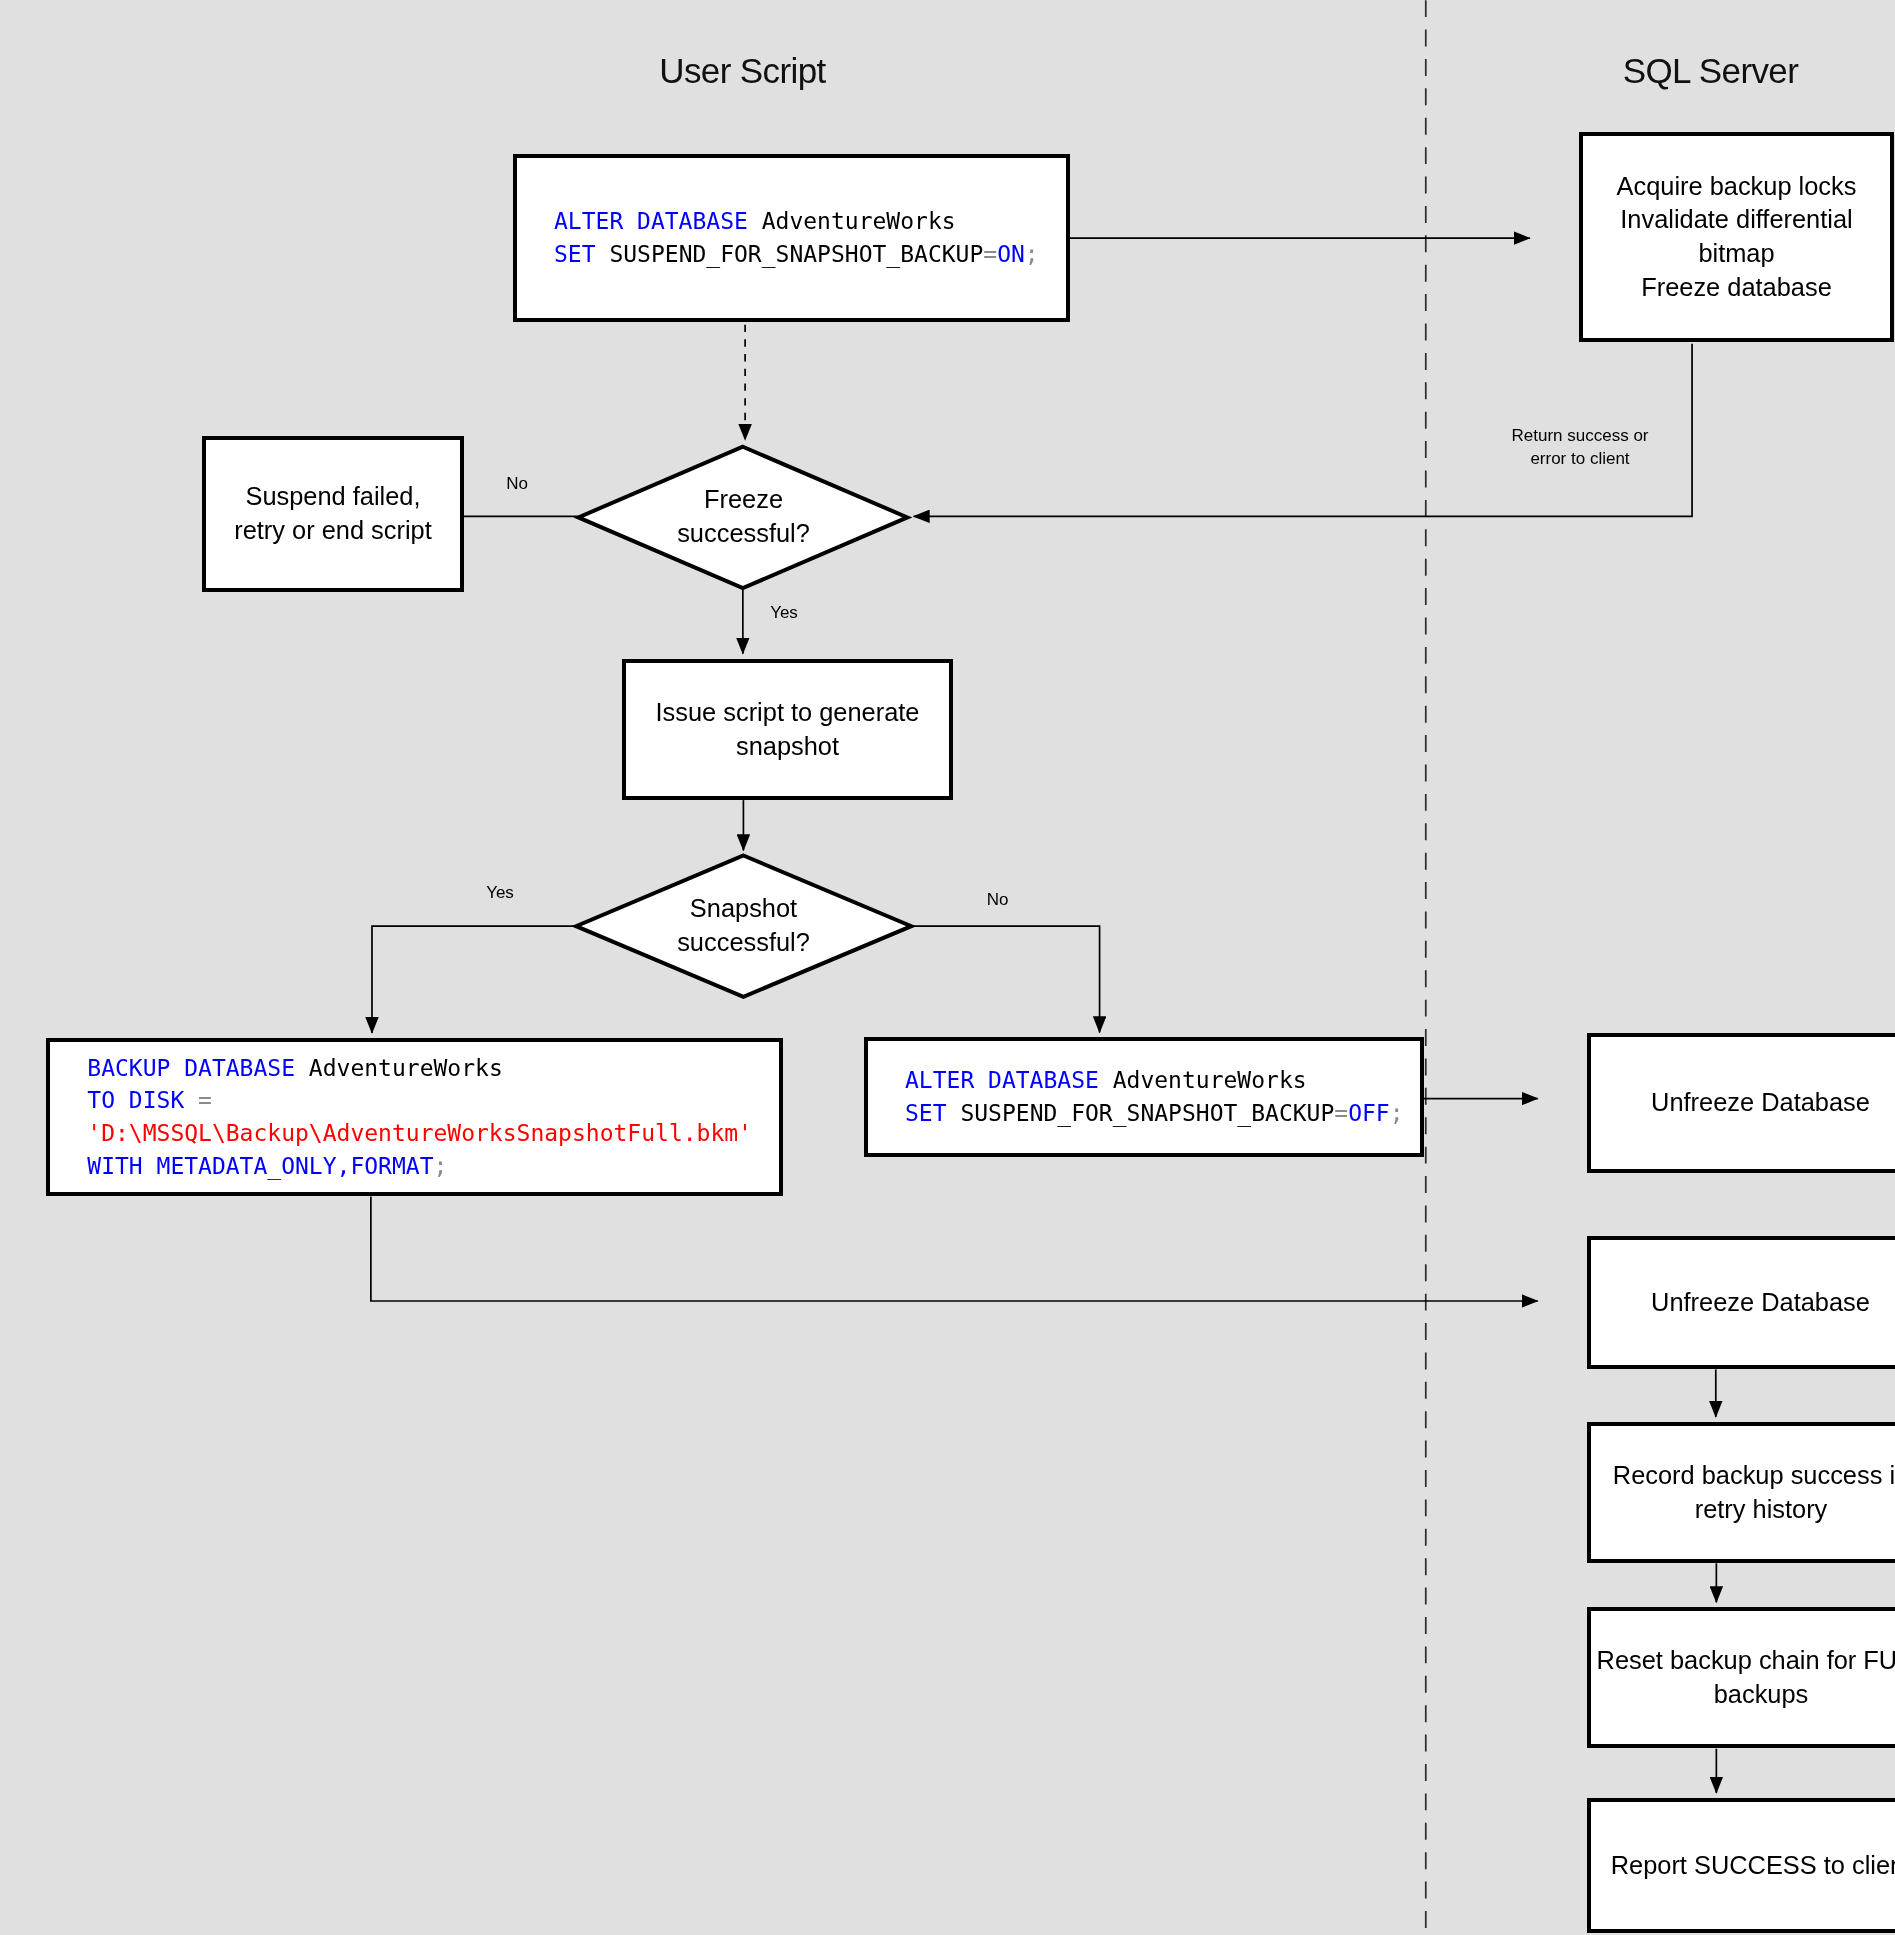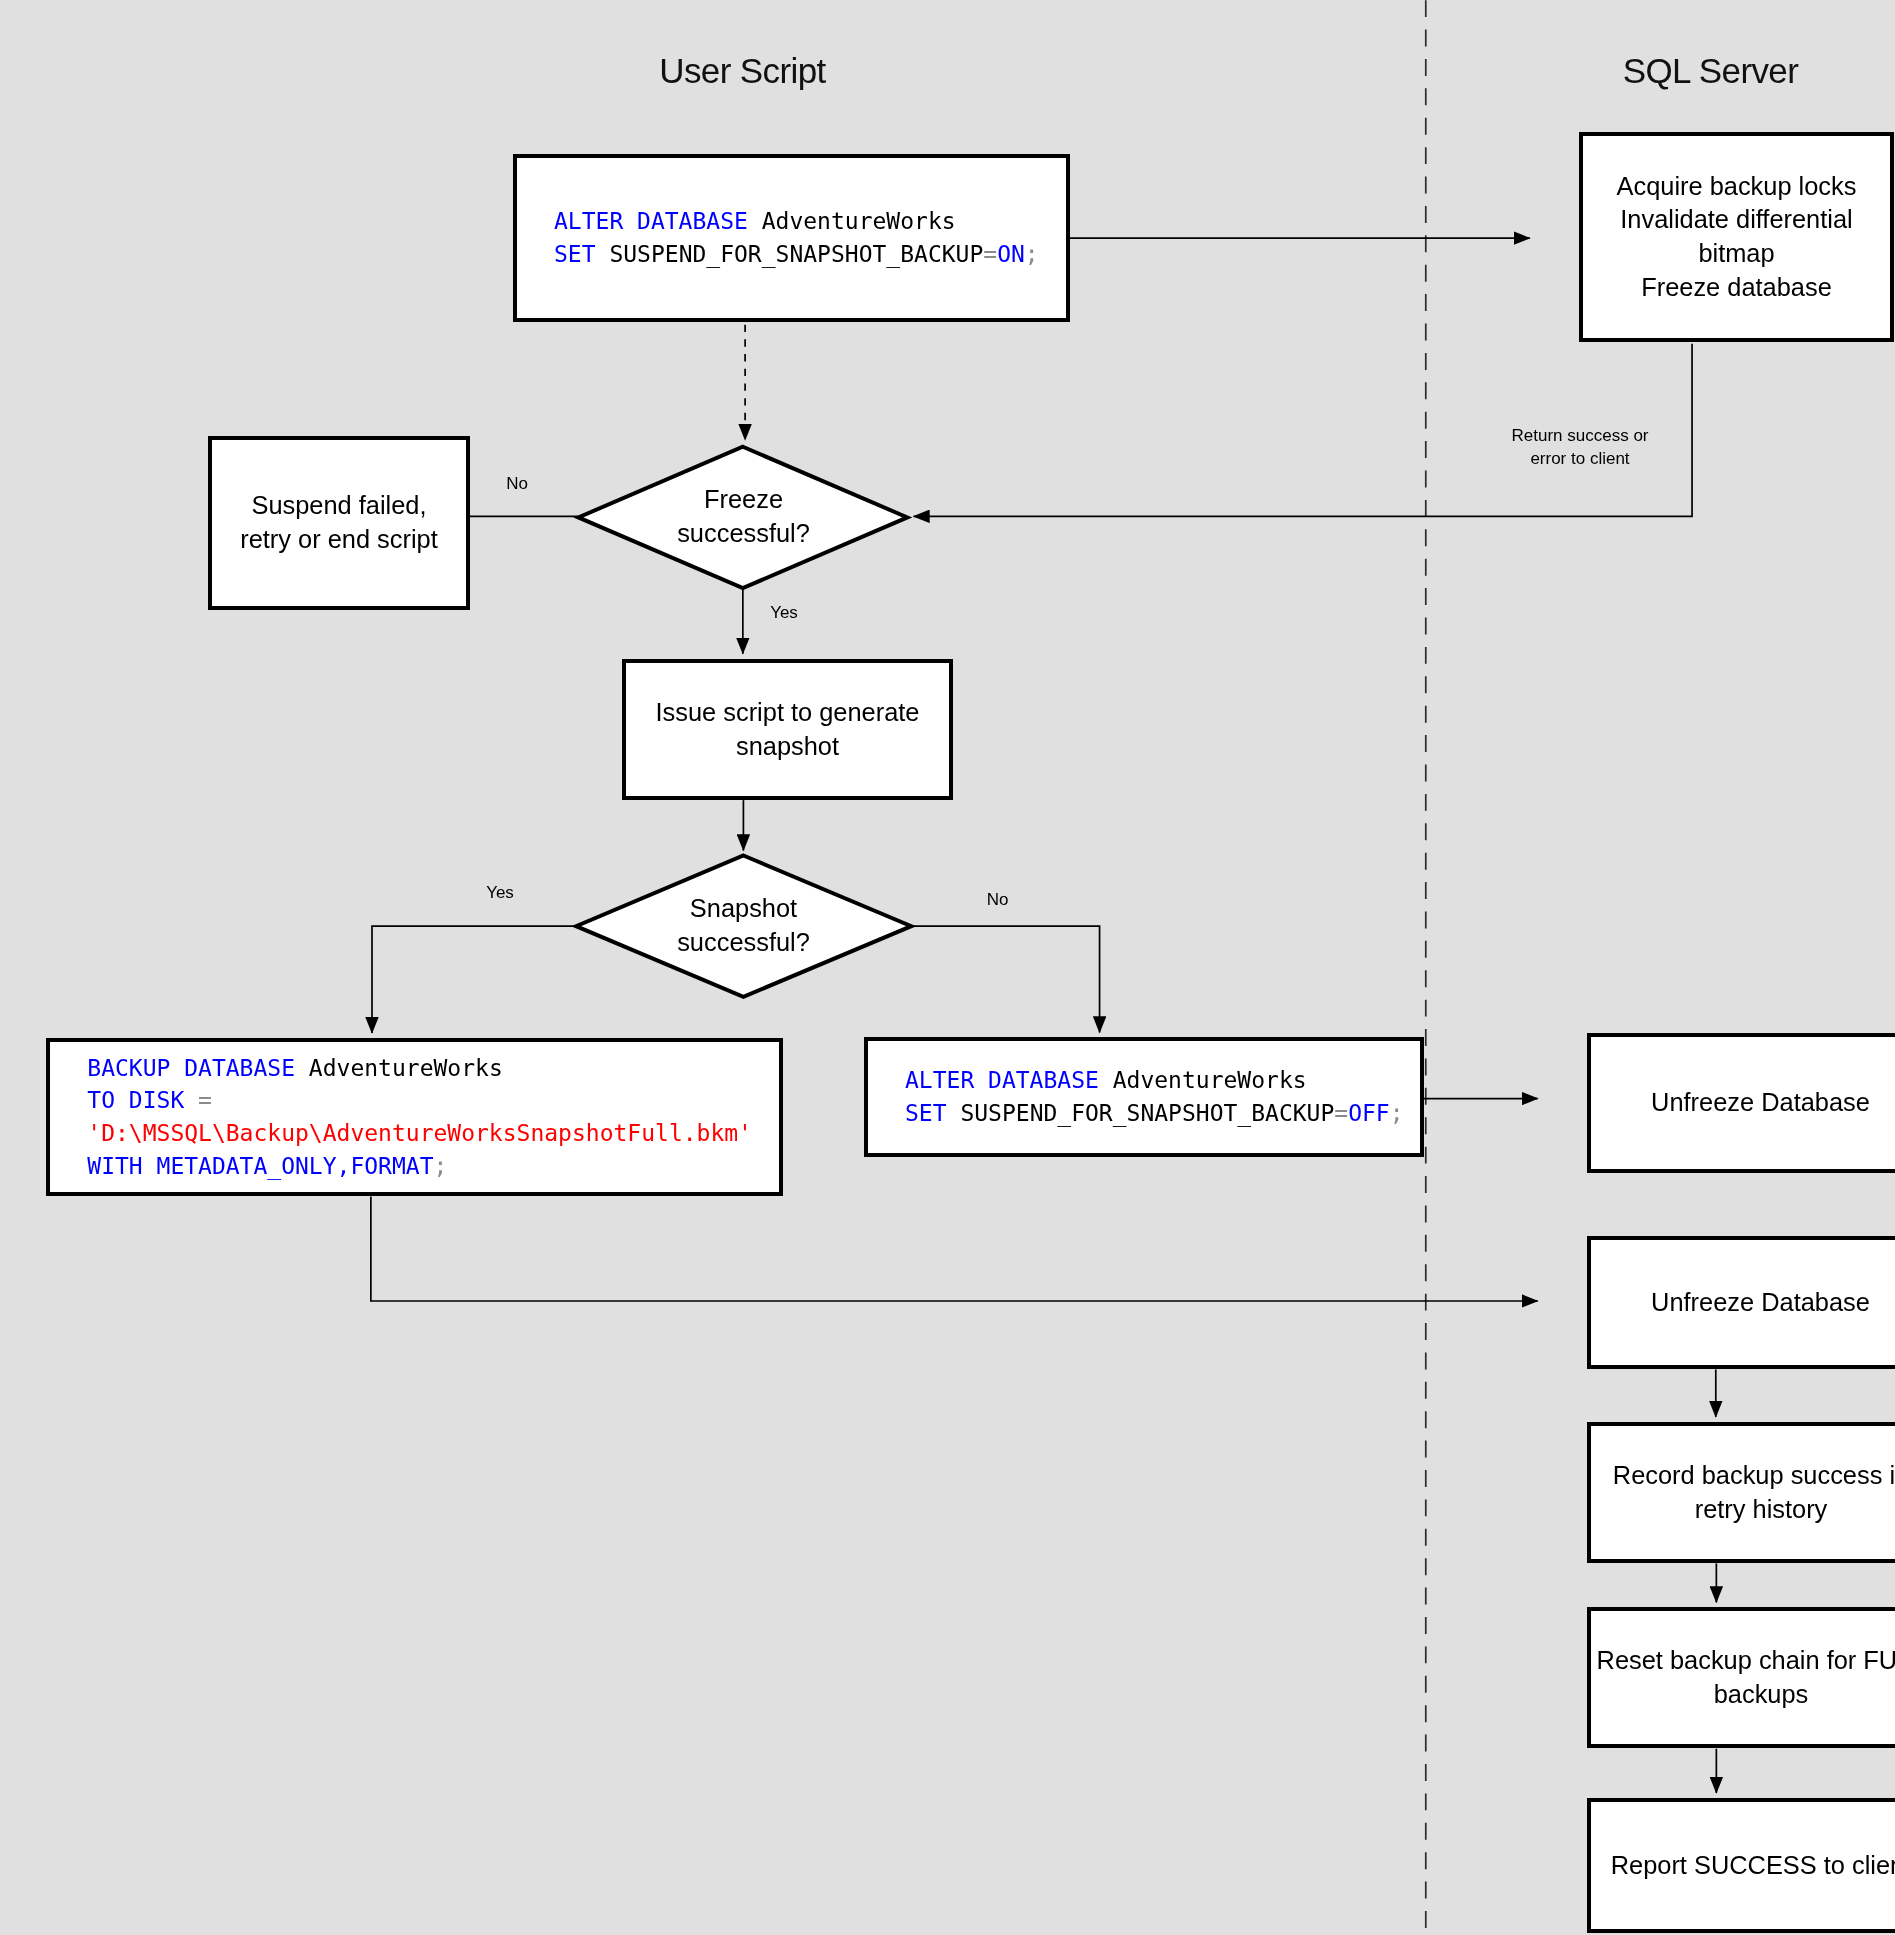--- a/index.html
+++ b/index.html
@@ -78,21 +78,21 @@
     <path d="M3035 2422 V2506" fill="none" stroke="#000" stroke-width="3" marker-end="url(#arrow)"></path>
     <path d="M3036 2765 V2834" fill="none" stroke="#000" stroke-width="3" marker-end="url(#arrow)"></path>
     <path d="M3036 3093 V3171" fill="none" stroke="#000" stroke-width="3" marker-end="url(#arrow)"></path>
   </svg>
 
   <div class="lane-title" style="left:573px;top:51px;">User Script</div>
   <div class="lane-title" style="left:1541px;top:51px;">SQL Server</div>
 
   <div class="node code-box" style="left:469px;top:154px;width:557px;height:168px;"><div class="code-line"><span class="c-kw">ALTER DATABASE</span><span class="c-tx"> AdventureWorks</span></div><div class="code-line"><span class="c-kw">SET</span><span class="c-tx"> SUSPEND_FOR_SNAPSHOT_BACKUP</span><span class="c-op">=</span><span class="c-kw">ON</span><span class="c-op">;</span></div></div>
 
-  <div class="node label-box" style="left:164px;top:436px;width:262px;height:174px;">
+  <div class="node label-box" style="left:158px;top:436px;width:262px;height:156px;">
     <span>Suspend failed,
 retry or end script</span>
   </div>
 
   <div class="node label-box" style="left:578px;top:659px;width:331px;height:141px;">
     <span>Issue script to generate
 snapshot</span>
   </div>
 
   <div class="node code-box" style="left:2.3px;top:1038px;width:737px;height:158px;"><div class="code-line"><span class="c-kw">BACKUP DATABASE</span><span class="c-tx"> AdventureWorks</span></div><div class="code-line"><span class="c-kw">TO DISK</span><span class="c-tx"> </span><span class="c-op">=</span></div><div class="code-line"><span class="c-str">'D:\MSSQL\Backup\AdventureWorksSnapshotFull.bkm'</span></div><div class="code-line"><span class="c-kw">WITH METADATA_ONLY,FORMAT</span><span class="c-op">;</span></div></div>

